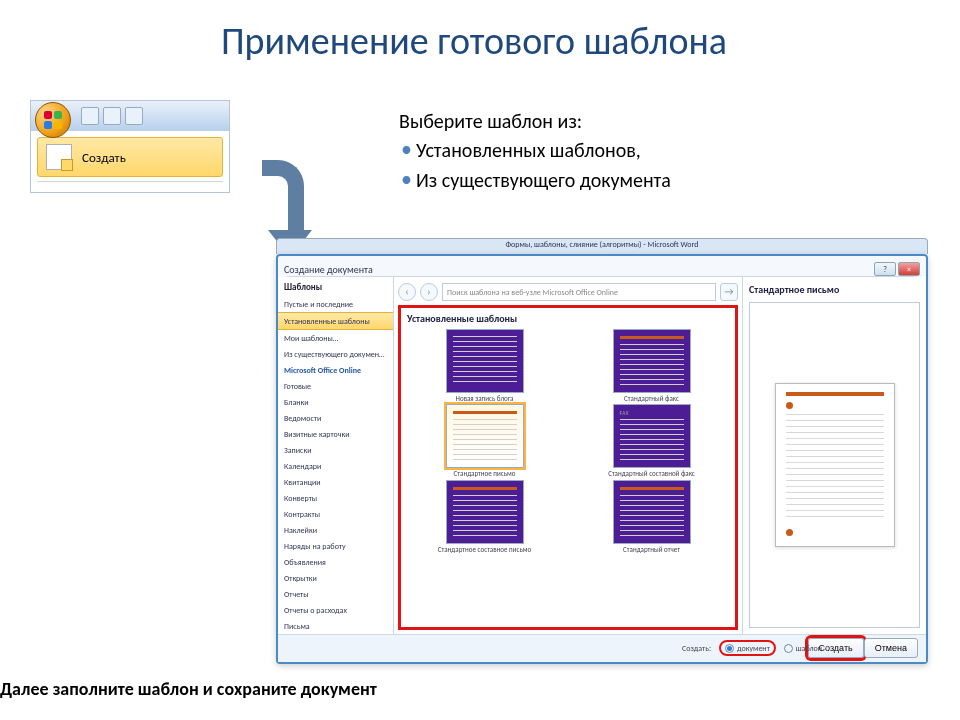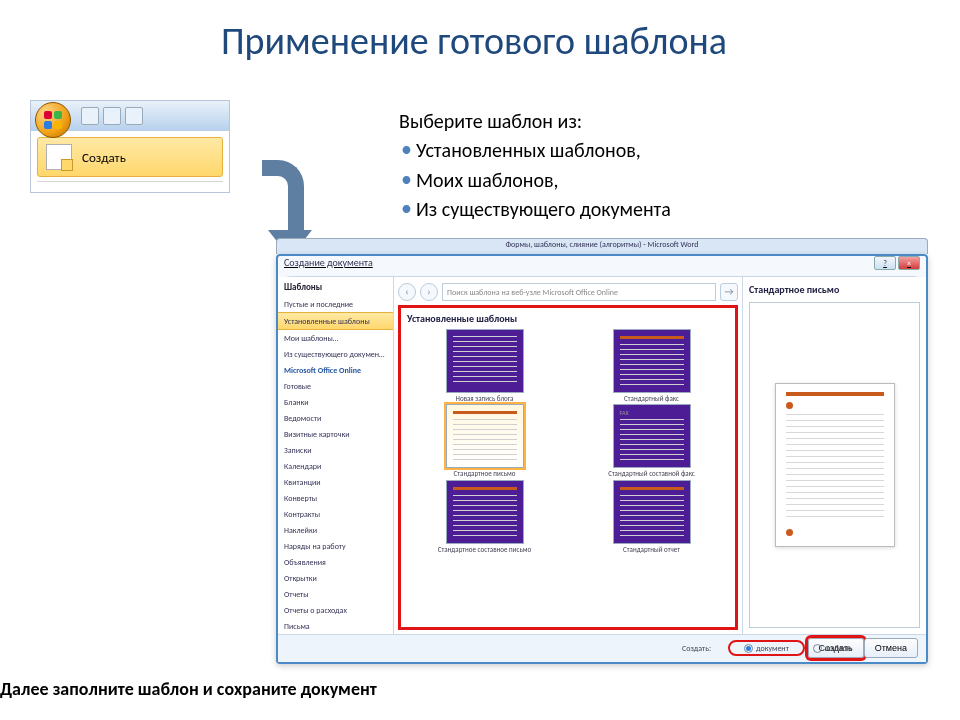--- a/index.html
+++ b/index.html
@@ -29,21 +29,21 @@
 
   
   .instructions { position: absolute; left: 388px; top: 108px; font-size: 20px; line-height: 1.35; margin-left: 11px; }
   .instructions .lead { }
   .instructions ul { list-style: none; padding-left: 2px; }
   .instructions li::before { content: "•"; color: #4f81bd; font-size: 22px; margin-right: 4px; }
 
   
   .dialog { position: absolute; left: 276px; top: 254px; width: 652px; height: 410px; border: 2px solid #4a8ac6; border-radius: 4px; background: #f5f9fd; box-shadow: 0 2px 6px rgba(0,0,0,0.2); display: flex; flex-direction: column; }
   .win-title { position: absolute; left: 276px; top: 238px; width: 652px; height: 16px; text-align: center; font-size: 8px; color: #335; background: #d8e6f6; border: 1px solid #9ab; border-bottom: none; border-radius: 4px 4px 0 0; }
-  .dlg-header { height: 22px; display: flex; align-items: flex-start; padding: 0 6px; justify-content: space-between; text-decoration: underline; }
+  .dlg-header { height: 22px; display: flex; align-items: flex-end; padding: 0 6px; justify-content: space-between; }
   .dlg-header .dlg-title { font-size: 10px; color: #335; }
   .win-btns { display: flex; gap: 2px; }
   .win-btn { width: 22px; height: 14px; border: 1px solid #8aa; border-radius: 2px; background: linear-gradient(#f1f5fa, #cfe0f3); font-size: 8px; text-align: center; line-height: 12px; color: #446; }
   .win-btn.close { background: linear-gradient(#f3a0a0, #d43c3c); color: #fff; }
 
   .dlg-body { flex: 1; display: flex; border-top: 1px solid #cbd8e8; border-radius: 13px; }
   .dlg-left { width: 116px; background: #fff; border-right: 1px solid #cbd8e8; overflow: hidden; }
   .dlg-left .hdr { font-size: 9px; font-weight: bold; padding: 4px 6px; color: #223; }
   .dlg-left .cat { font-size: 8px; padding: 3px 6px; color: #335; cursor: pointer; white-space: nowrap; overflow: hidden; text-overflow: ellipsis; }
   .dlg-left .cat.sel { background: linear-gradient(#ffe9a6, #ffd76b); border: 1px solid #e6b23c; border-left: none; border-right: none; }
@@ -71,21 +71,21 @@
   .preview .sheet .bar { position: absolute; top: 8px; left: 10px; right: 10px; height: 4px; background: #c85a1b; }
   .preview .sheet .dot { position: absolute; top: 18px; left: 10px; width: 7px; height: 7px; background: #c85a1b; border-radius: 50%; }
   .preview .sheet .dot2 { top: auto; bottom: 10px; }
   .preview .sheet .lines { position: absolute; top: 30px; left: 10px; right: 10px; bottom: 24px; background: repeating-linear-gradient(#d8d8d8, #d8d8d8 1px, transparent 1px, transparent 6px); }
 
   .dlg-footer { height: 32px; border-top: 1px solid #cbd8e8; display: flex; align-items: center; justify-content: flex-end; padding: 0 8px; background: #eef4fb; position: relative; }
   .radio-grp { position: absolute; left: 404px; font-size: 8px; display: flex; gap: 8px; align-items: center; color: #445; }
   .radio-opt { display: flex; align-items: center; gap: 3px; }
   .radio { width: 9px; height: 9px; border: 1px solid #789; border-radius: 50%; display: inline-block; position: relative; }
   .radio.on::after { content: ""; position: absolute; inset: 1px; background: #2a7de1; border-radius: 50%; }
-  .radio-ring { border: 2px solid #e01414; border-radius: 12px; padding: 1px 14px; margin-left: 9px; }
+  .radio-ring { border: 2px solid #e01414; border-radius: 12px; padding: 1px 4px; }
   .dbtn { height: 20px; padding: 0 10px; font-size: 9px; border: 1px solid #9ab; border-radius: 3px; background: linear-gradient(#fdfdfd, #e7effa); }
   .dbtn.primary { box-shadow: 0 0 0 3px #e01414; }
 
   .footer-text { position: absolute; left: 0; right: 0; bottom: 20px; font-size: 18px; font-weight: bold; }
 </style>
 </head>
 <body>
 
 <div class="slide-title">Применение готового шаблона</div>
 
@@ -107,21 +107,20 @@
 
 <div class="arrow">
   <div class="arrow-shaft"></div>
   <div class="arrow-head"></div>
 </div>
 
 <div class="instructions">
   <div class="lead">Выберите шаблон из:</div>
   <ul>
     <li>Установленных шаблонов,</li>
-    <li>Моих шаблонов,</li>
     <li>Из существующего документа</li>
   </ul>
 </div>
 
 <div class="win-title">Формы, шаблоны, слияние (алгоритмы) - Microsoft Word</div>
 
 <div class="dialog">
   <div class="dlg-header">
     <span class="dlg-title">Создание документа</span>
     <div class="win-btns">

